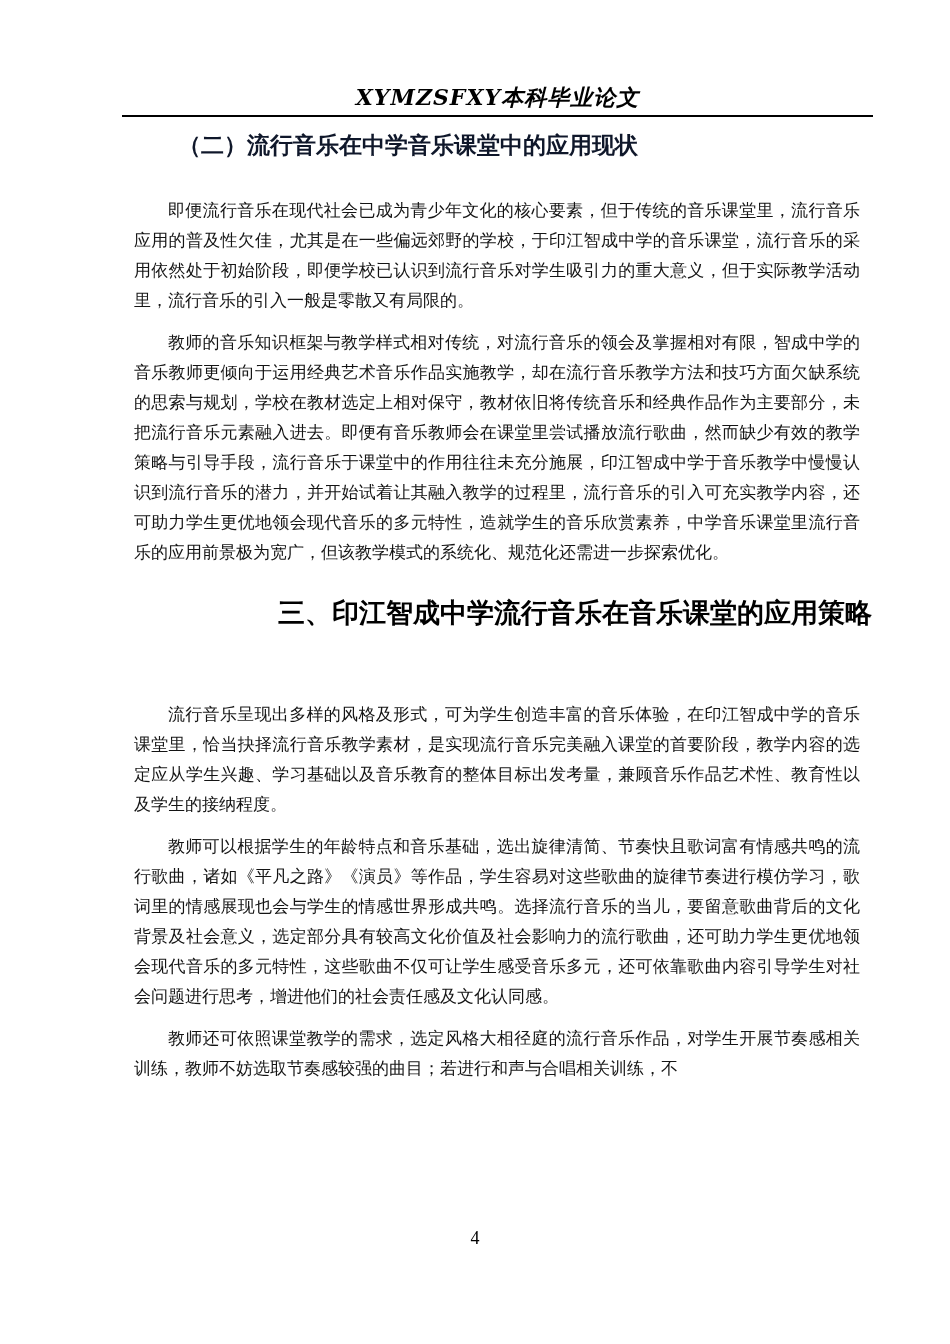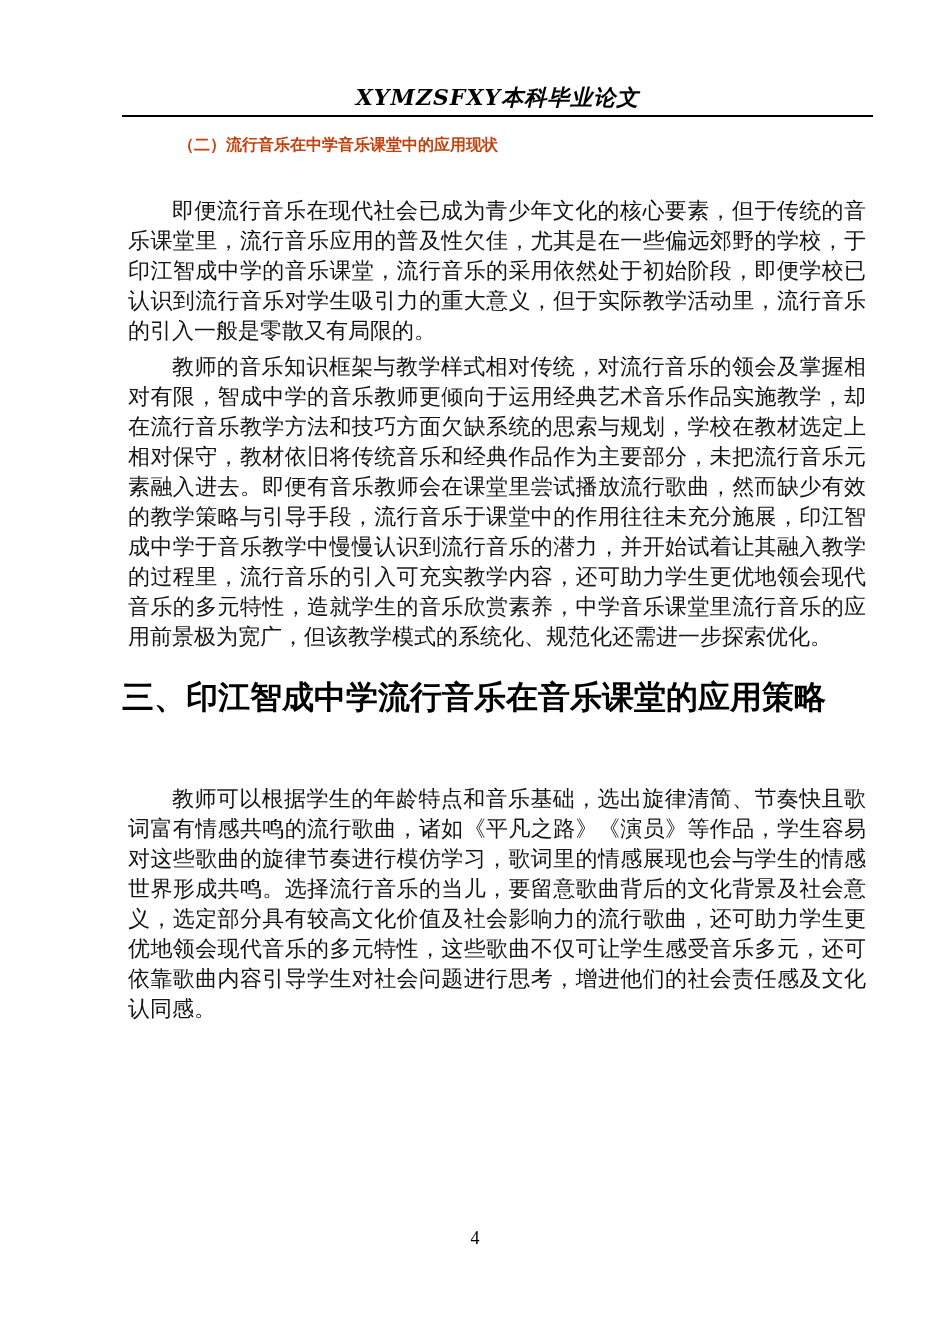--- a/index.html
+++ b/index.html
@@ -37,42 +37,42 @@
     border-bottom: 2.5px solid #000000;
     height: 0;
   }
   
   .content {
     margin: 0 78px 0 122px; 
   }
   .h2 {
     font-family: Liberation Sans, sans-serif;
     font-weight: bold;
-    font-size: 16px;
+    font-size: 23px;
     line-height: 34px;
-    color: #c2410c;
+    color: #0f172a;
     margin: 11px 0 34px 0;
     text-indent: 56px;
   }
   .h1 {
     font-family: "Liberation Sans", "DejaVu Sans", sans-serif;
     font-weight: bold;
-    font-size: 32px;
+    font-size: 27px;
     line-height: 38px;
     color: #000000;
-    text-align: left;
+    text-align: right;
     margin: 26px 0 68px 0;
   }
   .h2-sub {
     margin: 0 0 27px 0;
   }
   .para {
-    font-size: 22px;
+    font-size: 17px;
     line-height: 30px;
-    margin: 6px;
+    margin: 12px;
     text-align: justify;
     text-indent: 2em;
     color: #141414;
   }
   
   .page-footer {
     position: absolute;
     left: 0;
     right: 0;
     top: 1228px;
@@ -99,23 +99,25 @@
 
     <h2 class="h2">（二）流行音乐在中学音乐课堂中的应用现状</h2>
 
     <p class="para">即便流行音乐在现代社会已成为青少年文化的核心要素，但于传统的音乐课堂里，流行音乐应用的普及性欠佳，尤其是在一些偏远郊野的学校，于印江智成中学的音乐课堂，流行音乐的采用依然处于初始阶段，即便学校已认识到流行音乐对学生吸引力的重大意义，但于实际教学活动里，流行音乐的引入一般是零散又有局限的。</p>
 
     <p class="para">教师的音乐知识框架与教学样式相对传统，对流行音乐的领会及掌握相对有限，智成中学的音乐教师更倾向于运用经典艺术音乐作品实施教学，却在流行音乐教学方法和技巧方面欠缺系统的思索与规划，学校在教材选定上相对保守，教材依旧将传统音乐和经典作品作为主要部分，未把流行音乐元素融入进去。即便有音乐教师会在课堂里尝试播放流行歌曲，然而缺少有效的教学策略与引导手段，流行音乐于课堂中的作用往往未充分施展，印江智成中学于音乐教学中慢慢认识到流行音乐的潜力，并开始试着让其融入教学的过程里，流行音乐的引入可充实教学内容，还可助力学生更优地领会现代音乐的多元特性，造就学生的音乐欣赏素养，中学音乐课堂里流行音乐的应用前景极为宽广，但该教学模式的系统化、规范化还需进一步探索优化。</p>
 
     <h1 class="h1">三、印江智成中学流行音乐在音乐课堂的应用策略</h1>
 
 
+    <p class="para">流行音乐呈现出多样的风格及形式，可为学生创造丰富的音乐体验，在印江智成中学的音乐课堂里，恰当抉择流行音乐教学素材，是实现流行音乐完美融入课堂的首要阶段，教学内容的选定应从学生兴趣、学习基础以及音乐教育的整体目标出发考量，兼顾音乐作品艺术性、教育性以及学生的接纳程度。</p>
 
     <p class="para">教师可以根据学生的年龄特点和音乐基础，选出旋律清简、节奏快且歌词富有情感共鸣的流行歌曲，诸如《平凡之路》《演员》等作品，学生容易对这些歌曲的旋律节奏进行模仿学习，歌词里的情感展现也会与学生的情感世界形成共鸣。选择流行音乐的当儿，要留意歌曲背后的文化背景及社会意义，选定部分具有较高文化价值及社会影响力的流行歌曲，还可助力学生更优地领会现代音乐的多元特性，这些歌曲不仅可让学生感受音乐多元，还可依靠歌曲内容引导学生对社会问题进行思考，增进他们的社会责任感及文化认同感。</p>
 
+    <p class="para">教师还可依照课堂教学的需求，选定风格大相径庭的流行音乐作品，对学生开展节奏感相关训练，教师不妨选取节奏感较强的曲目；若进行和声与合唱相关训练，不</p>
 
   </main>
 
   <footer class="page-footer">
     <div class="page-number">4</div>
   </footer>
 
 </div>
 
 </body></html>

